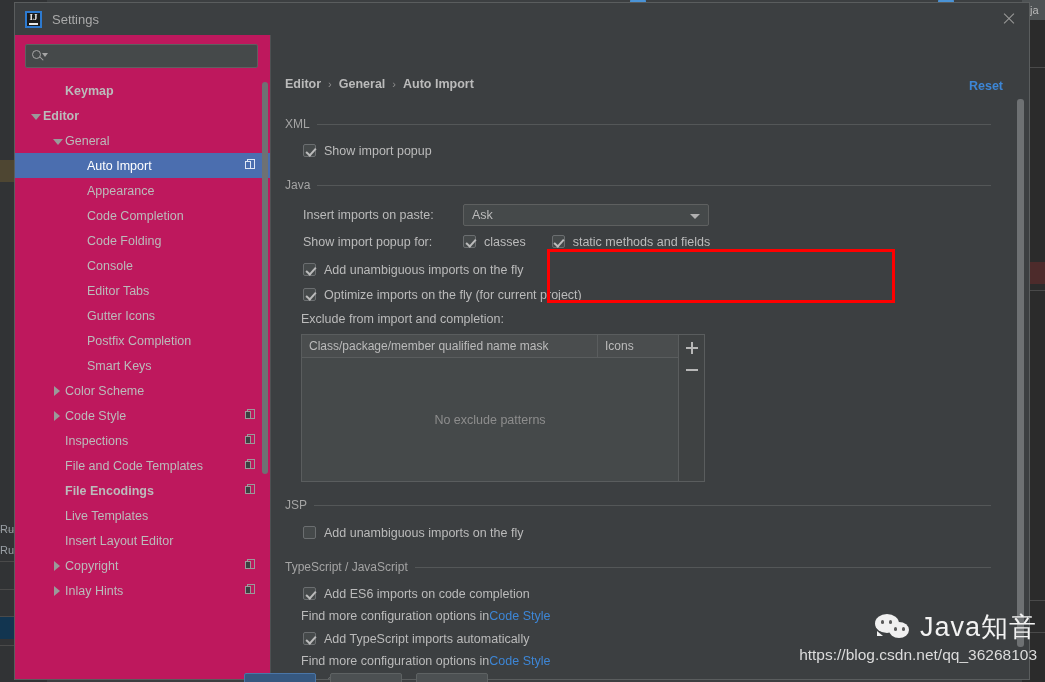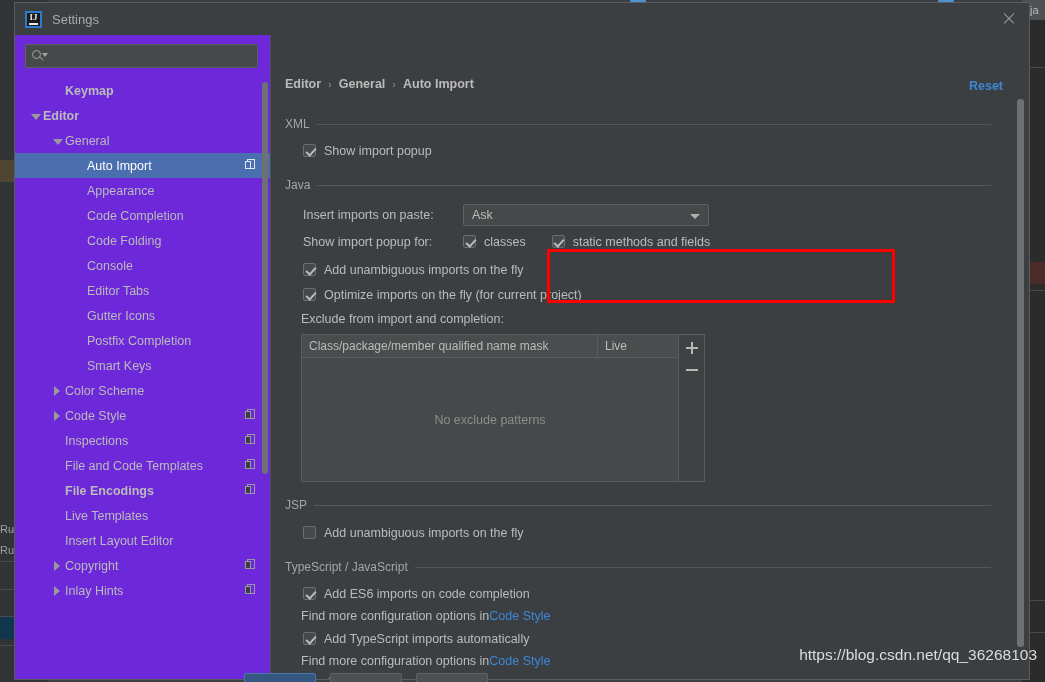--- a/index.html
+++ b/index.html
@@ -84,21 +84,21 @@
     content: ""; position: absolute; left: 1px; top: 7px;
     width: 14px; height: 1px; background: #9a9a9a;
   }
   .close-btn::before { transform: rotate(45deg); }
   .close-btn::after  { transform: rotate(-45deg); }
 
   .body-row { display: flex; flex: 1; min-height: 0; }
 
   
   .sidebar {
-    width: 255px; flex: none; background: #6d28d9;
+    width: 255px; flex: none; background: #be185d;
     display: flex; flex-direction: column; position: relative;
   }
   .search-wrap { padding: 9px 12px 10px 10px; }
   .search-box {
     height: 24px; background: #45494a; border: 1px solid #5e6060;
     border-radius: 2px; display: flex; align-items: center; padding: 0 6px;
   }
   .search-icon { position: relative; width: 16px; height: 14px; flex: none; }
   .search-icon .circ {
     position: absolute; left: 0; top: 1px; width: 9px; height: 9px;
@@ -508,21 +508,21 @@
           <span class="cb checked"></span>
           <span class="lbl">Optimize imports on the fly (for current project)</span>
         </div>
 
         <div class="table-label" style="margin-top:5px">Exclude from import and completion:</div>
 
         <div class="table-wrap">
           <div class="tbl">
             <div class="tbl-head">
               <div class="th c1">Class/package/member qualified name mask</div>
-              <div class="th c2">Live</div>
+              <div class="th c2">Icons</div>
             </div>
             <div class="tbl-body">
               <span>No exclude patterns</span>
             </div>
           </div>
           <div class="tbl-side">
             <div class="tbl-btn">
               <span class="h"></span>
                 <span class="v"></span>
             </div>
@@ -574,14 +574,25 @@
   </div>
 
   <div class="btnbar">
     <div class="btn primary"></div>
     <div class="btn"></div>
     <div class="btn"></div>
   </div>
 </div>
 
 <div class="watermark">
+  <div class="wm-top">
+    <span class="wm-wechat">
+      <span class="bub big"></span>
+      <span class="bub small"></span>
+      <span class="dot" style="left:6px;  top:6px;"></span>
+      <span class="dot" style="left:14px; top:6px;"></span>
+      <span class="dot" style="left:19px; top:13px;"></span>
+      <span class="dot" style="left:27px; top:13px;"></span>
+    </span>
+    <span class="wm-text">Java知音</span>
+  </div>
   <div class="wm-url">https://blog.csdn.net/qq_36268103</div>
 </div>
 
 </body></html>

